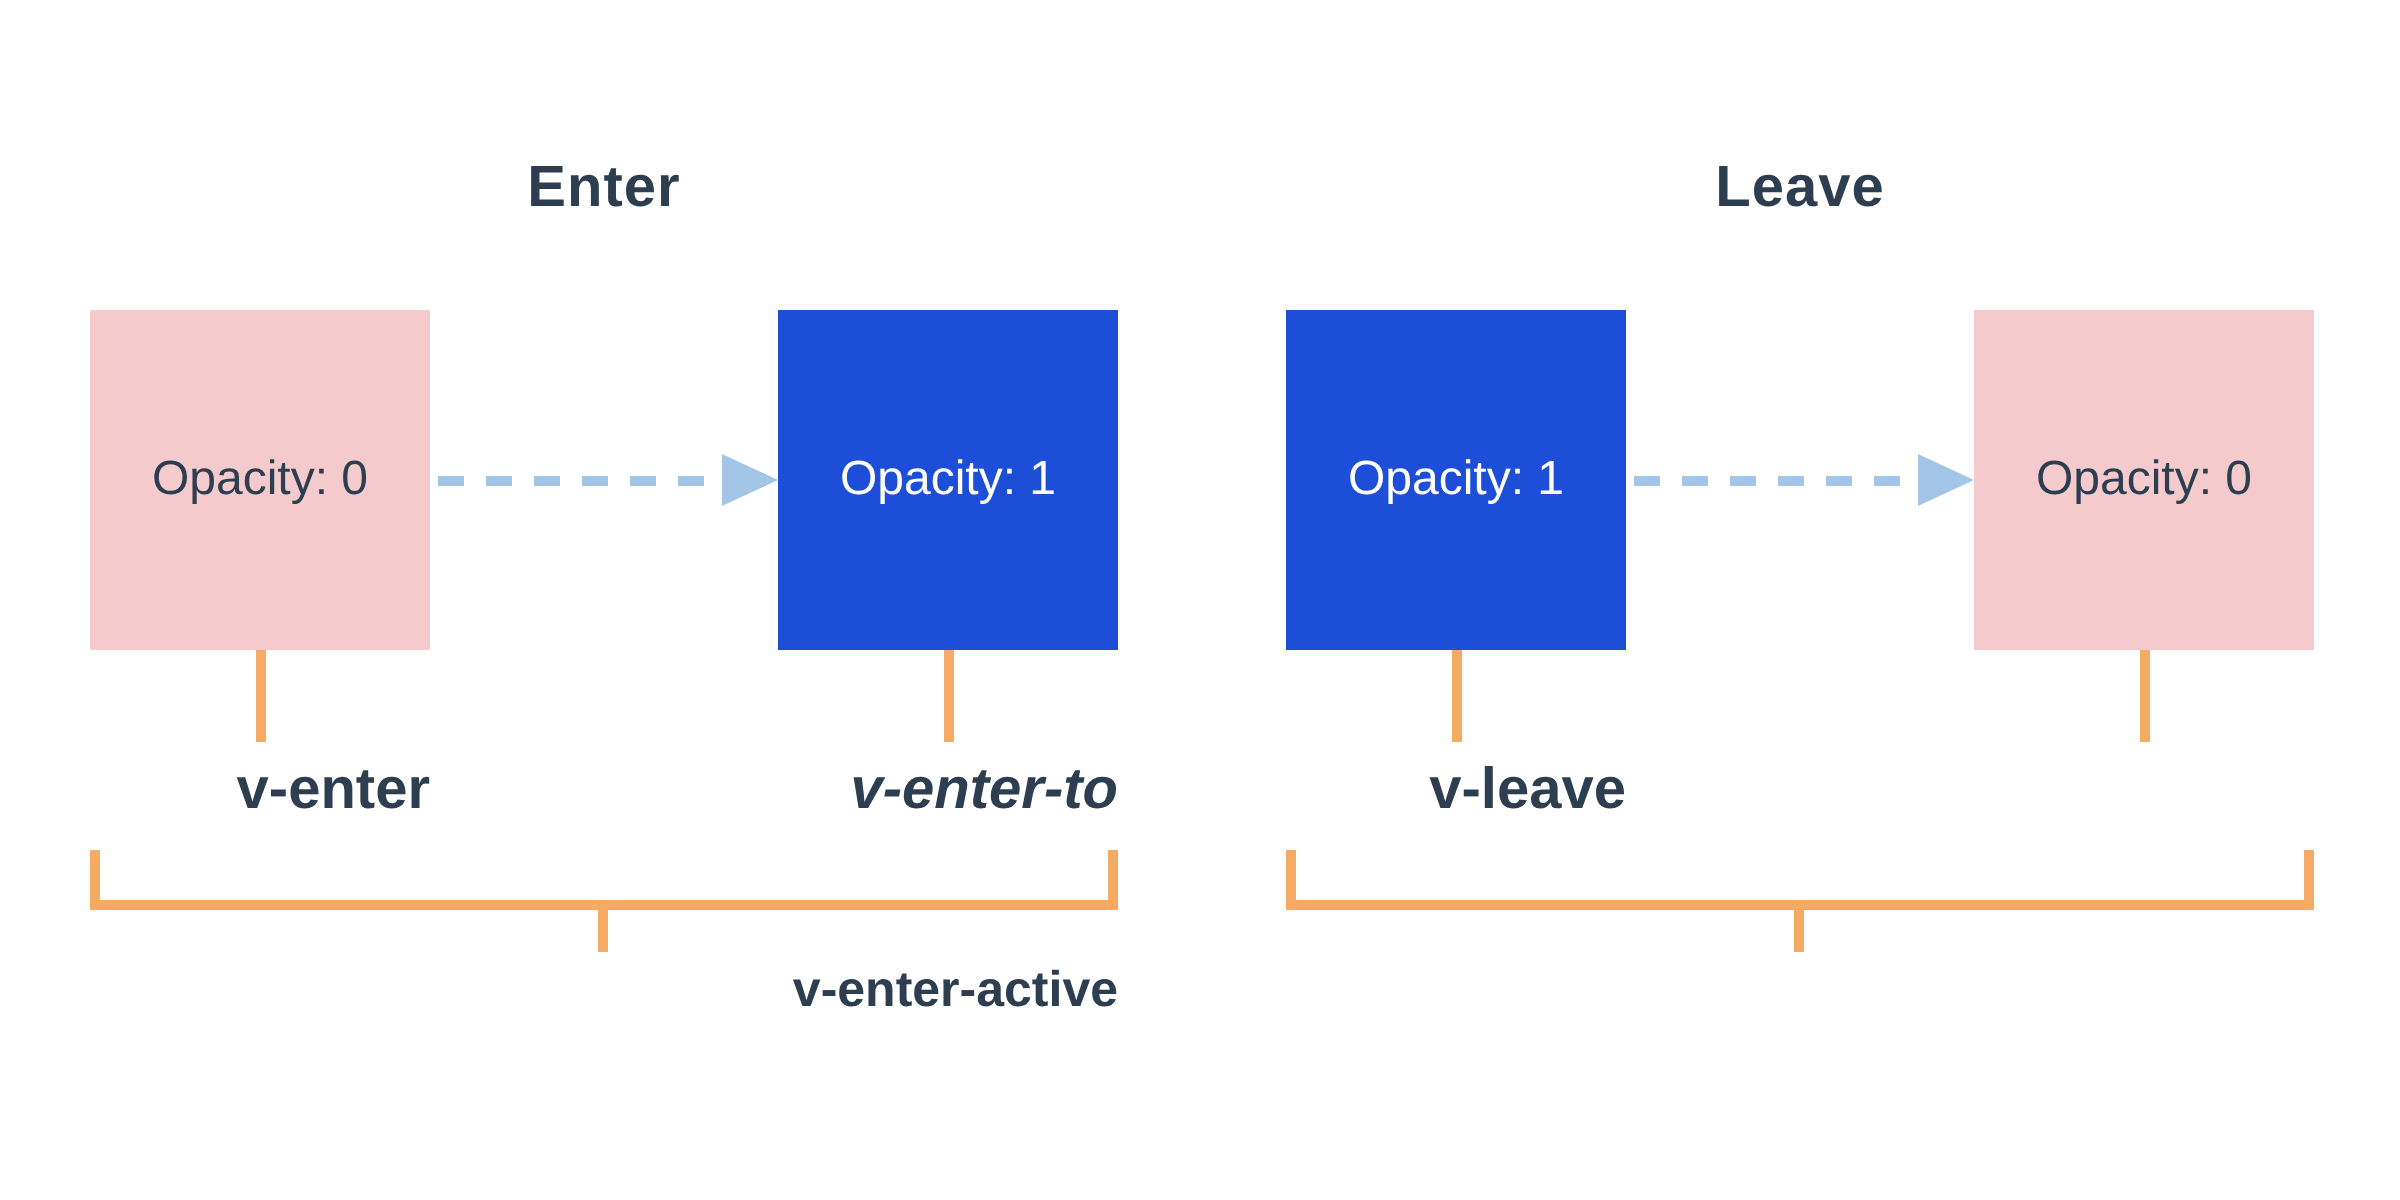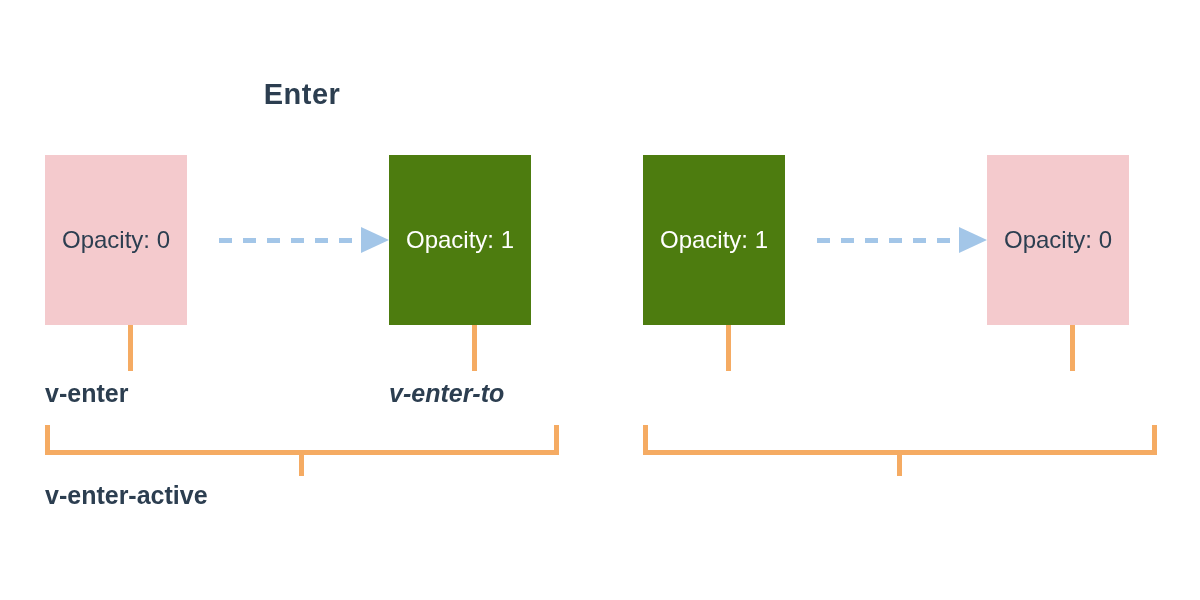--- a/index.html
+++ b/index.html
@@ -32,30 +32,30 @@
     text-align: center;
     font-size: 29px;
     font-weight: bold;
     color: #2c3e50;
     letter-spacing: 0.5px;
   }
 
   .state-box {
     position: absolute;
     top: 77px;
-    width: 142px;
+    width: 170px;
     height: 170px;
     display: flex;
     align-items: center;
     justify-content: center;
   }
   .state-box.start { left: 0; }
   .state-box.end { left: 344px; }
   .state-box[data-variant="pink"] { background: #f4cacd; color: #2c3e50; }
-  .state-box[data-variant="red"]  { background: #4d7c0f; color: #ffffff; }
+  .state-box[data-variant="red"]  { background: #1d4ed8; color: #ffffff; }
   .state-box .box-label {
     font-size: 24px;
     font-weight: normal;
     white-space: nowrap;
   }
 
   .arrow-line {
     position: absolute;
     top: 160px;
     left: 174px;
@@ -85,22 +85,22 @@
     height: 46px;
     background: #f5ab63;
   }
   .connector-tick.start { left: 83px; }
   .connector-tick.end { left: 427px; }
 
   .class-label {
     position: absolute;
     top: 301px;
     width: 170px;
-    text-align: left;
-    font-size: 25px;
+    text-align: right;
+    font-size: 29px;
     font-weight: bold;
     color: #2c3e50;
     white-space: nowrap;
   }
   .class-label.start { left: 0; }
   .class-label.end { left: 344px; font-style: italic; }
 
   .bracket {
     position: absolute;
     top: 347px;
@@ -118,21 +118,21 @@
     left: 254px;
     width: 5px;
     height: 21px;
     background: #f5ab63;
   }
   .active-class-label {
     position: absolute;
     top: 403px;
     left: 0;
     width: 514px;
-    text-align: left;
+    text-align: right;
     font-size: 25px;
     font-weight: bold;
     color: #2c3e50;
     white-space: nowrap;
   }
 </style>
 </head>
 <body>
 
 <div class="diagram">
@@ -156,33 +156,35 @@
 
     <div class="class-label start">v-enter</div>
     <div class="class-label end">v-enter-to</div>
 
     <div class="bracket"></div>
     <div class="bracket-tick"></div>
     <div class="active-class-label">v-enter-active</div>
   </div>
 
   <div class="panel leave">
+    <div class="panel-title">Leave</div>
 
     <div class="state-box start" data-variant="red">
       <span class="box-label">Opacity: 1</span>
     </div>
 
     <div class="arrow-line"></div>
     <div class="arrow-head"></div>
 
     <div class="state-box end" data-variant="pink">
       <span class="box-label">Opacity: 0</span>
     </div>
 
     <div class="connector-tick start"></div>
     <div class="connector-tick end"></div>
 
+    <div class="class-label start">v-leave</div>
 
     <div class="bracket"></div>
     <div class="bracket-tick"></div>
   </div>
 
 </div>
 
 </body></html>

